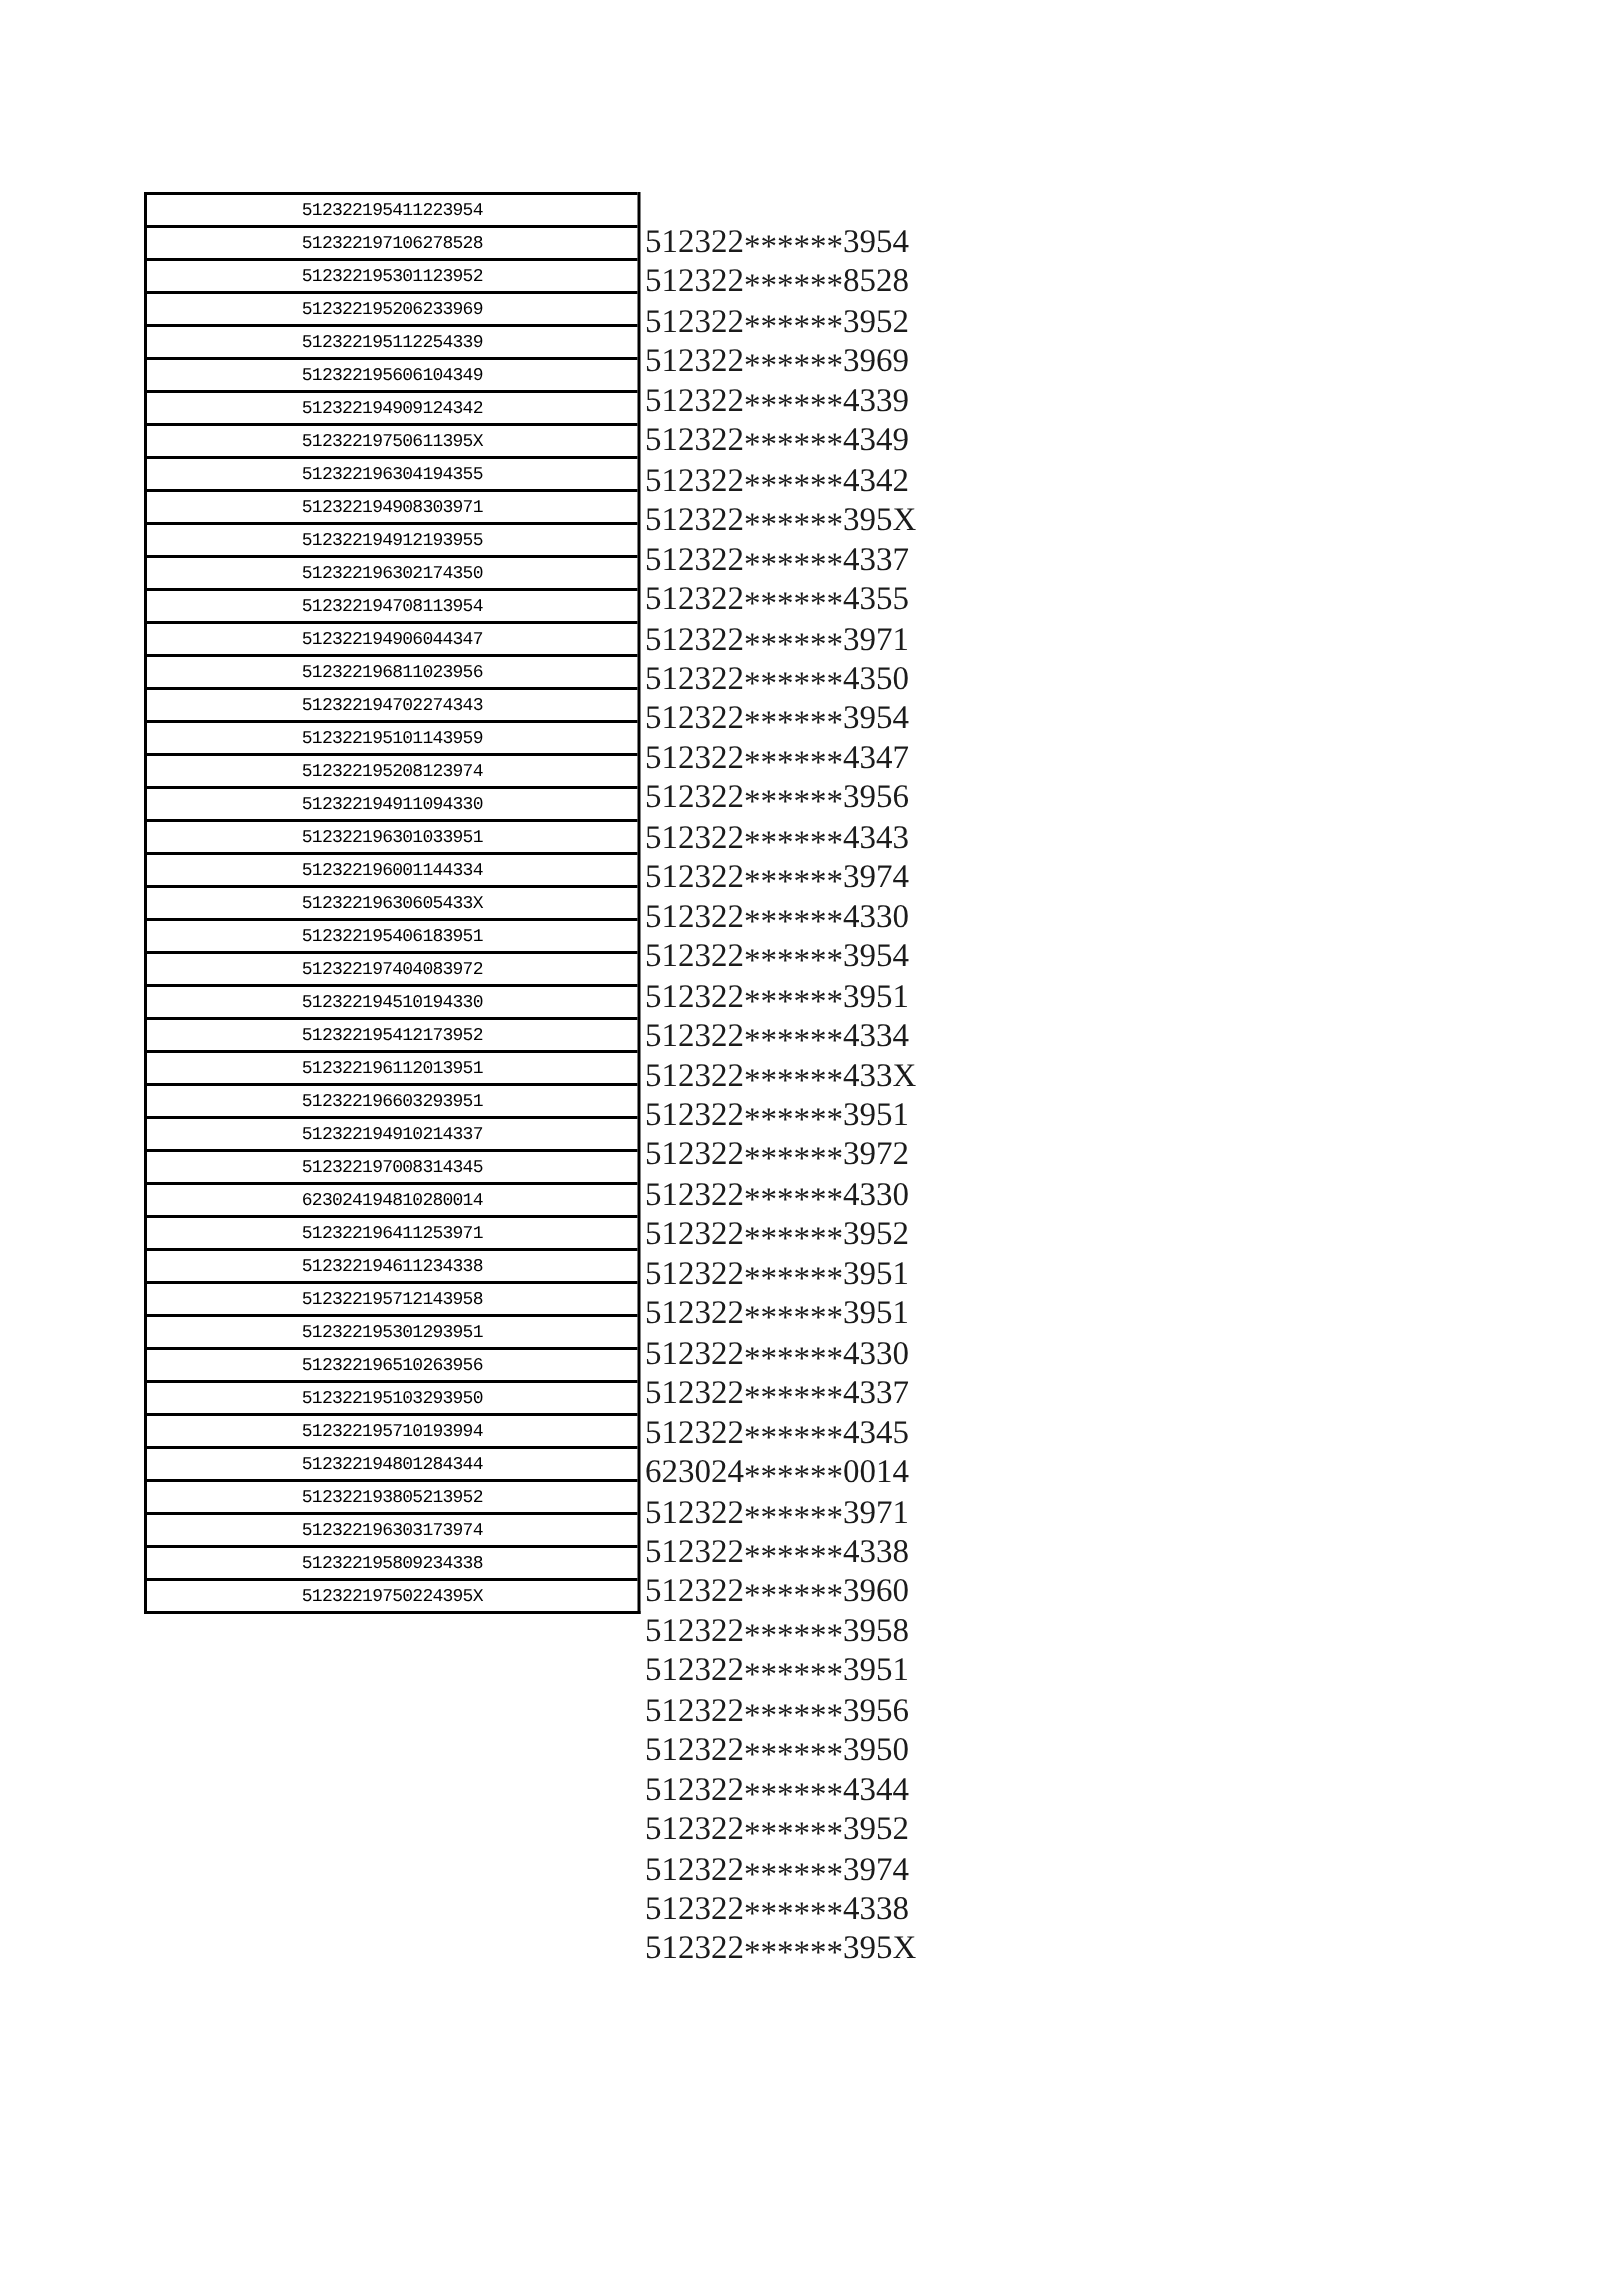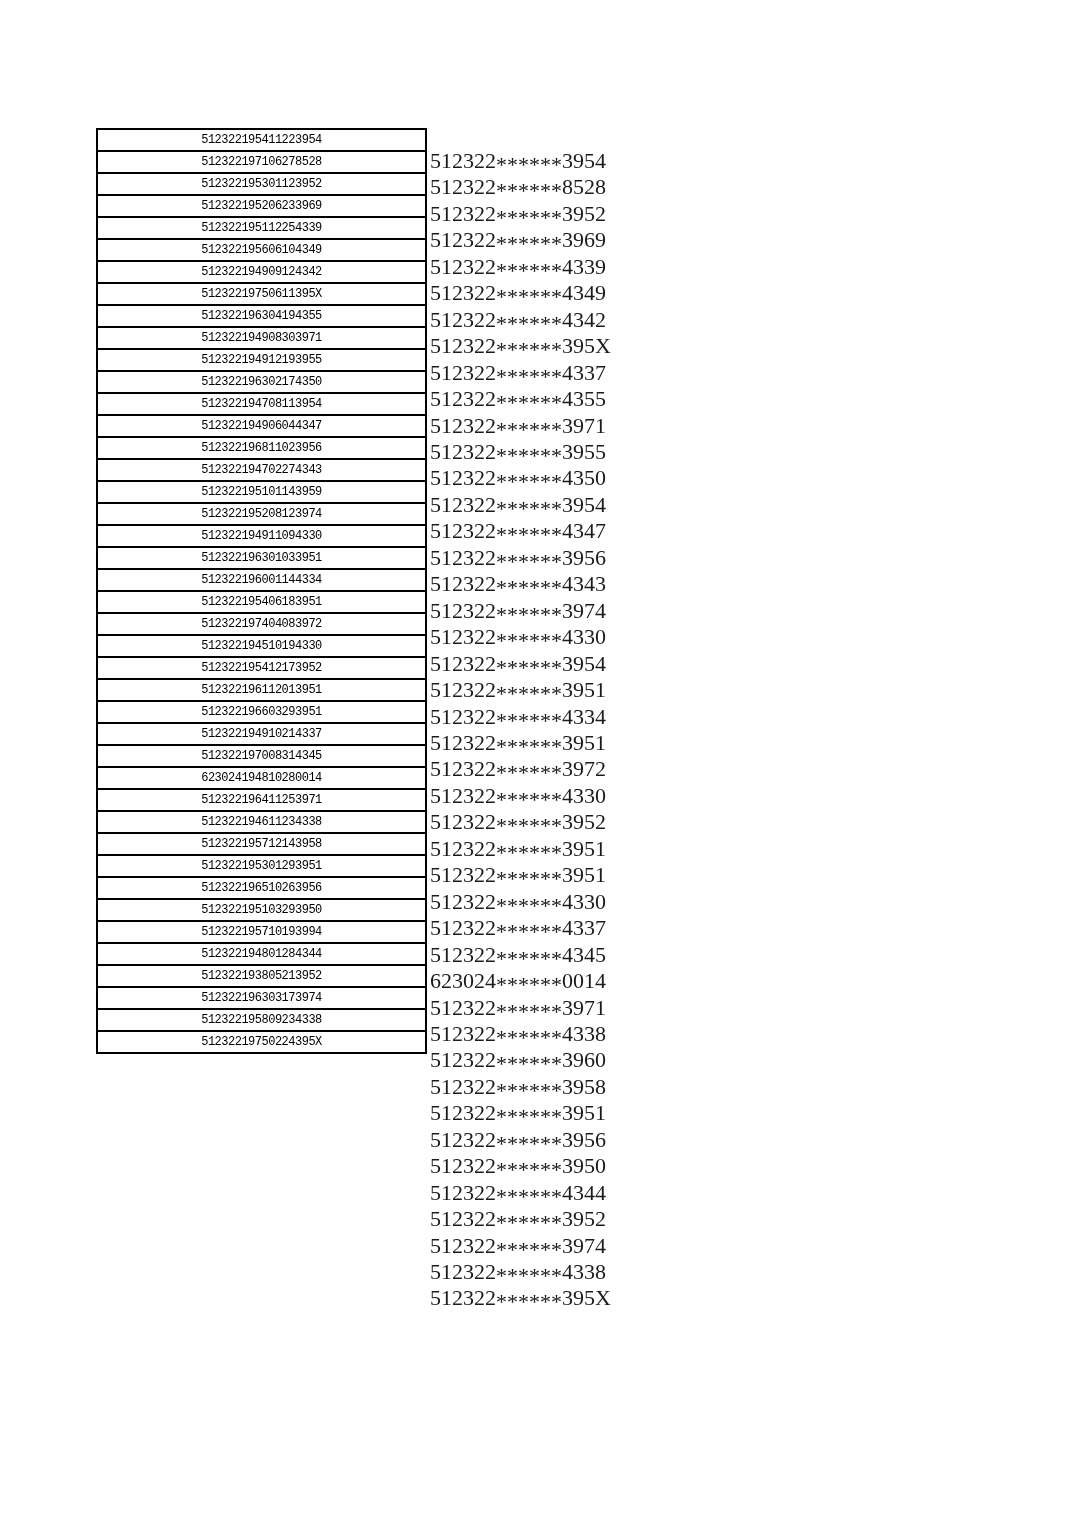--- a/index.html
+++ b/index.html
@@ -86,20 +86,21 @@
       <div class="cell-full">512322196302174350</div>
       <div class="cell-full">512322194708113954</div>
       <div class="cell-full">512322194906044347</div>
       <div class="cell-full">512322196811023956</div>
       <div class="cell-full">512322194702274343</div>
       <div class="cell-full">512322195101143959</div>
       <div class="cell-full">512322195208123974</div>
       <div class="cell-full">512322194911094330</div>
       <div class="cell-full">512322196301033951</div>
       <div class="cell-full">512322196001144334</div>
+      <div class="cell-full">51232219630605433X</div>
       <div class="cell-full">512322195406183951</div>
       <div class="cell-full">512322197404083972</div>
       <div class="cell-full">512322194510194330</div>
       <div class="cell-full">512322195412173952</div>
       <div class="cell-full">512322196112013951</div>
       <div class="cell-full">512322196603293951</div>
       <div class="cell-full">512322194910214337</div>
       <div class="cell-full">512322197008314345</div>
       <div class="cell-full">623024194810280014</div>
       <div class="cell-full">512322196411253971</div>
@@ -120,31 +121,31 @@
       <div class="cell-masked">512322<span class="stars">******</span>8528</div>
       <div class="cell-masked">512322<span class="stars">******</span>3952</div>
       <div class="cell-masked">512322<span class="stars">******</span>3969</div>
       <div class="cell-masked">512322<span class="stars">******</span>4339</div>
       <div class="cell-masked">512322<span class="stars">******</span>4349</div>
       <div class="cell-masked">512322<span class="stars">******</span>4342</div>
       <div class="cell-masked">512322<span class="stars">******</span>395X</div>
       <div class="cell-masked">512322<span class="stars">******</span>4337</div>
       <div class="cell-masked">512322<span class="stars">******</span>4355</div>
       <div class="cell-masked">512322<span class="stars">******</span>3971</div>
-      <div class="cell-masked">512322<span class="stars">******</span>3955</div>
       <div class="cell-masked">512322<span class="stars">******</span>4350</div>
       <div class="cell-masked">512322<span class="stars">******</span>3954</div>
       <div class="cell-masked">512322<span class="stars">******</span>4347</div>
       <div class="cell-masked">512322<span class="stars">******</span>3956</div>
       <div class="cell-masked">512322<span class="stars">******</span>4343</div>
       <div class="cell-masked">512322<span class="stars">******</span>3974</div>
       <div class="cell-masked">512322<span class="stars">******</span>4330</div>
       <div class="cell-masked">512322<span class="stars">******</span>3954</div>
       <div class="cell-masked">512322<span class="stars">******</span>3951</div>
       <div class="cell-masked">512322<span class="stars">******</span>4334</div>
+      <div class="cell-masked">512322<span class="stars">******</span>433X</div>
       <div class="cell-masked">512322<span class="stars">******</span>3951</div>
       <div class="cell-masked">512322<span class="stars">******</span>3972</div>
       <div class="cell-masked">512322<span class="stars">******</span>4330</div>
       <div class="cell-masked">512322<span class="stars">******</span>3952</div>
       <div class="cell-masked">512322<span class="stars">******</span>3951</div>
       <div class="cell-masked">512322<span class="stars">******</span>3951</div>
       <div class="cell-masked">512322<span class="stars">******</span>4330</div>
       <div class="cell-masked">512322<span class="stars">******</span>4337</div>
       <div class="cell-masked">512322<span class="stars">******</span>4345</div>
       <div class="cell-masked">623024<span class="stars">******</span>0014</div>

